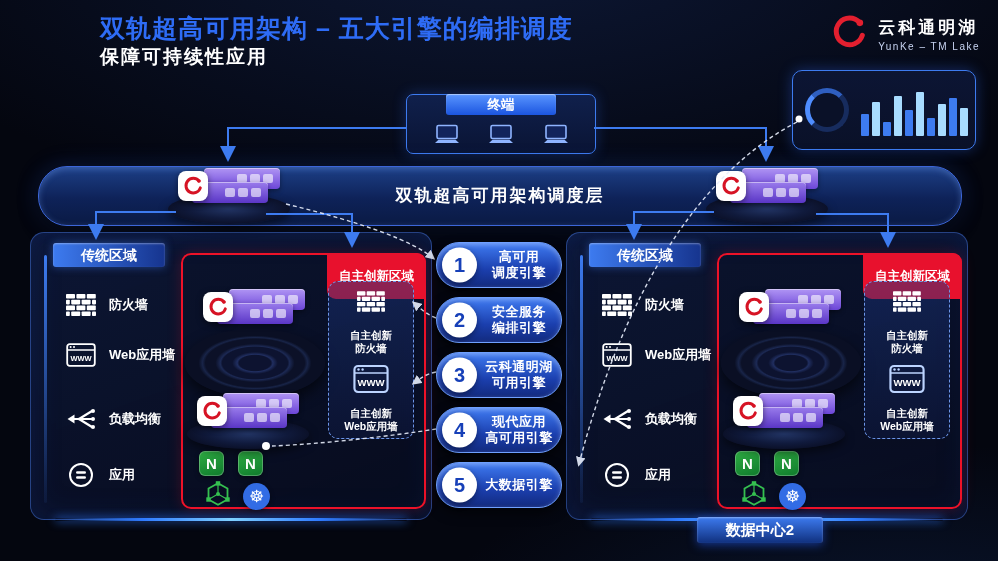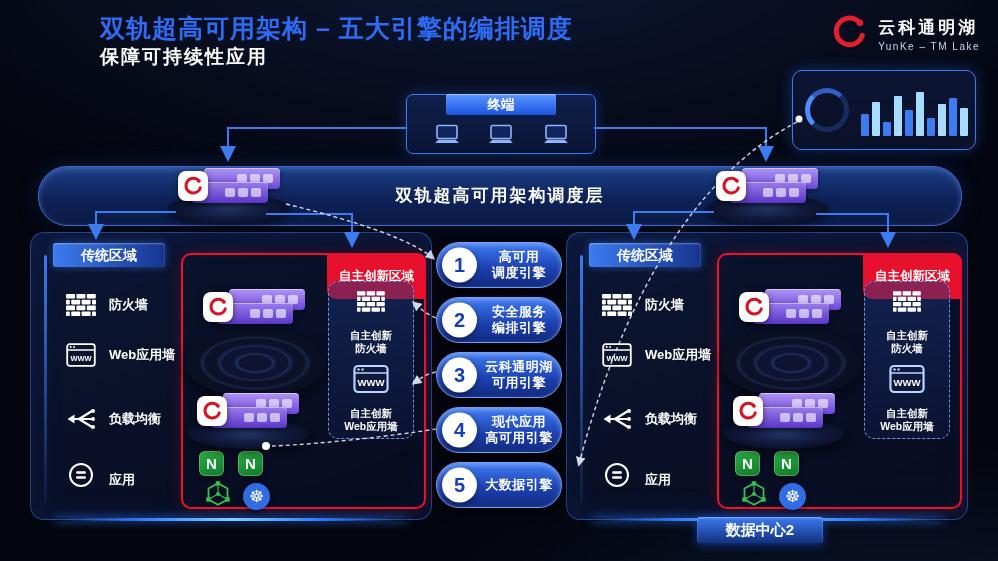--- a/index.html
+++ b/index.html
@@ -74,21 +74,21 @@
     box-shadow:0 0 10px #2f7bff;}
   .zone-tab{position:absolute;top:10px;left:22px;width:112px;height:24px;line-height:24px;text-align:center;
     font-size:14px;font-weight:bold;color:#fff;border-radius:3px;
     background:linear-gradient(90deg,#3d7bf0,#16348e);
     box-shadow:0 0 8px rgba(60,120,240,.5), inset 0 1px 2px rgba(255,255,255,.35);}
   .zone-line{position:absolute;left:13px;top:22px;width:3px;height:248px;border-radius:2px;
     background:linear-gradient(180deg,#3d7bf0 0%, rgba(61,123,240,.08) 100%);}
   .trad-item{position:absolute;left:34px;display:flex;align-items:center;gap:12px;width:132px;}
   .trad-item .tlabel{font-size:13px;font-weight:bold;color:#fff;}
   .ticon{width:32px;height:28px;display:flex;align-items:center;justify-content:center;flex:0 0 32px;}
-  .ti1{top:58px;} .ti2{top:108px;} .ti3{top:172px;} .ti4{top:228px;align-items:flex-end;}
+  .ti1{top:58px;} .ti2{top:108px;} .ti3{top:172px;} .ti4{top:228px;}
   
   .innov{position:absolute;top:20px;left:150px;right:5px;bottom:10px;border:2px solid #ee1228;border-radius:10px;
     background:rgba(8,12,32,.25);box-shadow:0 0 14px rgba(238,18,40,.22);}
   .innov-tab{position:absolute;top:-2px;right:-2px;height:22px;line-height:22px;padding:12px 12px;
     background:#e8112d;color:#fff;font-size:12.5px;font-weight:bold;border-radius:0 9px 0 9px;}
   .disk{position:absolute;left:2px;top:74px;width:140px;height:68px;border-radius:50%;
     box-shadow:0 6px 14px rgba(0,0,0,.6);
     background:radial-gradient(ellipse at center,
       #0d1330 0%, #0d1330 16%, #202e60 18%, #0d1330 23%,
       #0d1330 33%, #1c2954 35%, #0c1128 40%,

